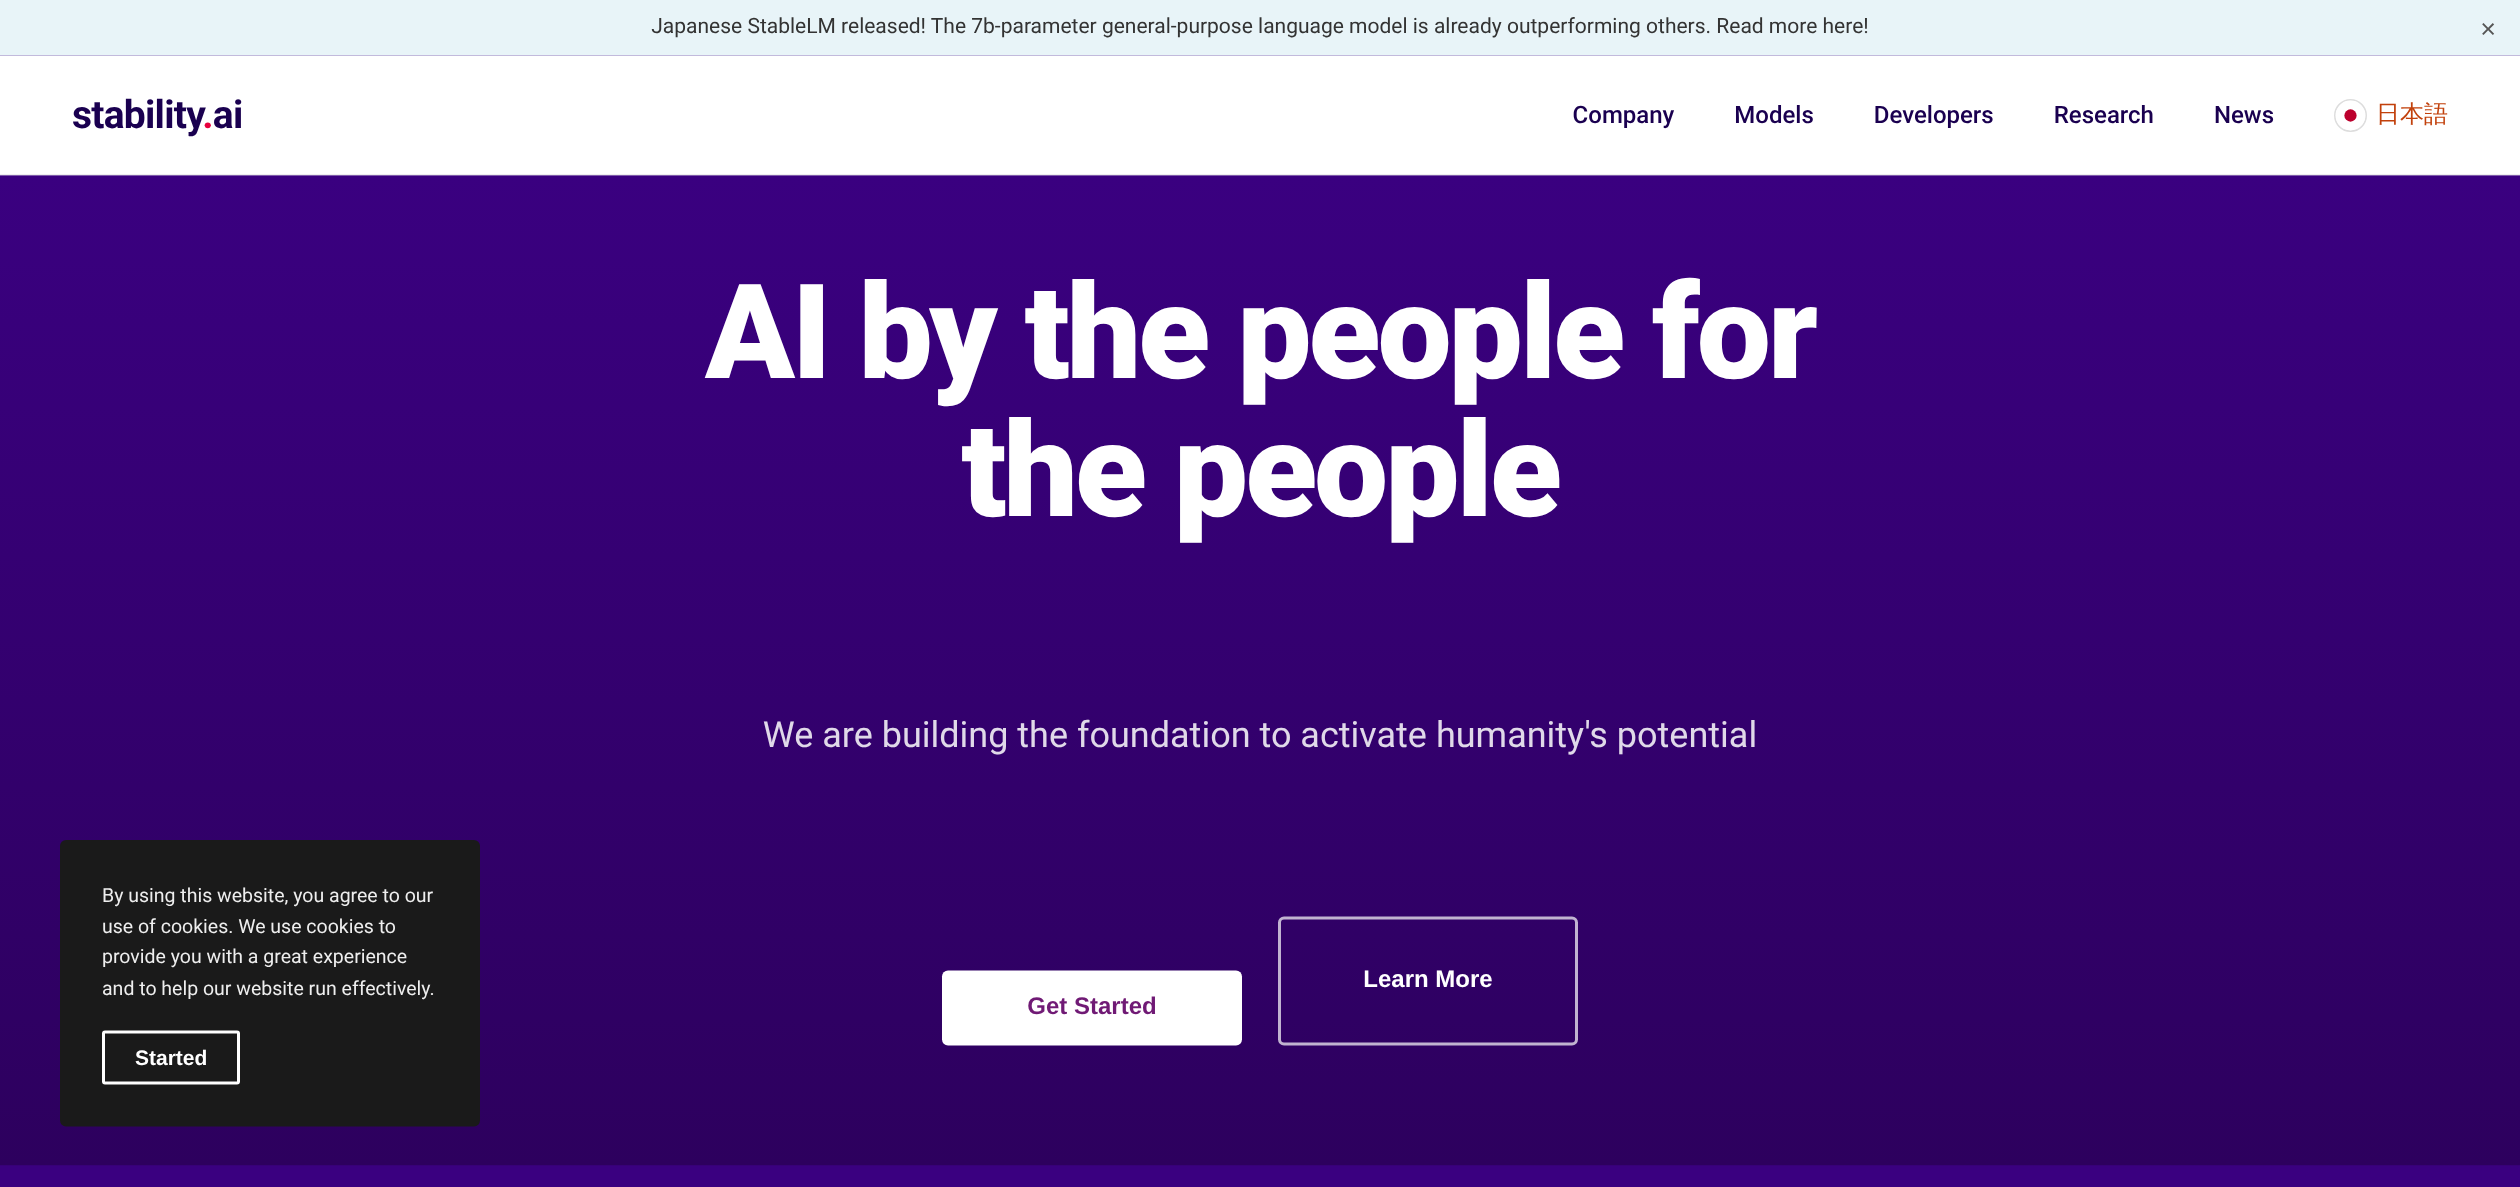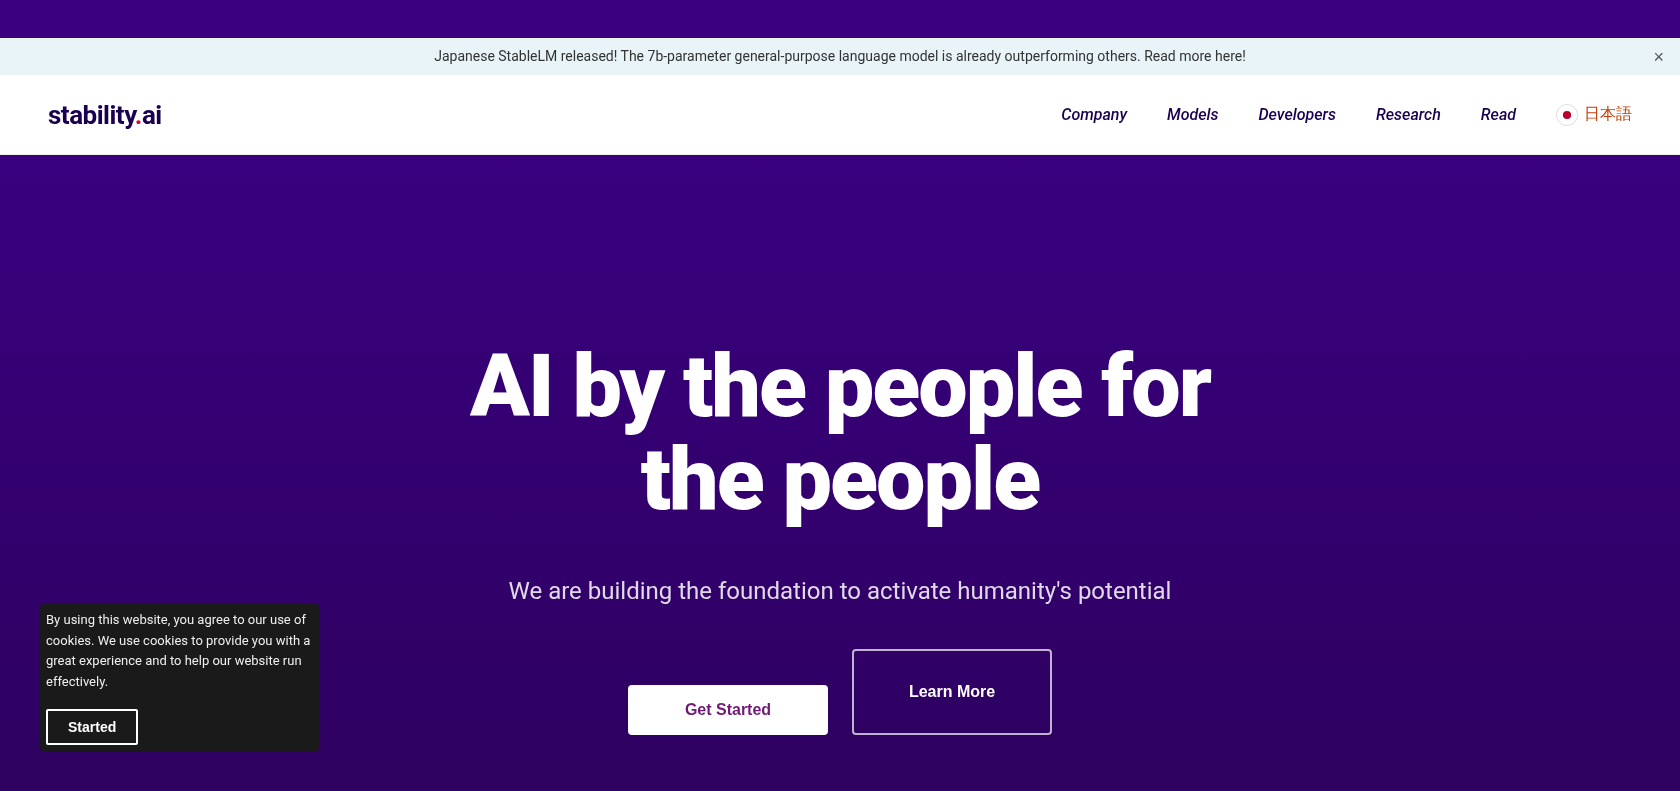--- a/index.html
+++ b/index.html
@@ -16,21 +16,20 @@
 
     
     .announcement-banner {
       background: #e8f4f8;
       text-align: center;
       padding: 8px 40px;
       position: relative;
       font-size: 14px;
       color: #333;
       line-height: 1.5;
-      margin-top: 38px;
     }
 
     .banner-close {
       position: absolute;
       right: 16px;
       top: 50%;
       transform: translateY(-50%);
       background: none;
       border: none;
       font-size: 18px;
@@ -72,21 +71,20 @@
       align-items: center;
       gap: 40px;
       list-style: none;
     }
 
     .nav-links a {
       text-decoration: none;
       color: #1a0050;
       font-size: 16px;
       font-weight: 500;
-      font-style: italic;
     }
 
     .nav-japan {
       display: flex;
       align-items: center;
       gap: 6px;
       font-size: 16px;
       font-weight: 500;
       color: #c2410c;
       cursor: pointer;
@@ -105,21 +103,21 @@
       justify-content: center;
     }
 
     
     .hero {
       background: linear-gradient(180deg, #3a0080 0%, #2d005e 100%);
       min-height: 660px;
       display: flex;
       flex-direction: column;
       align-items: center;
-      justify-content: flex-end;
+      justify-content: space-between;
       text-align: center;
       padding: 60px 40px 80px;
       position: relative;
     }
 
     .hero-title {
       font-size: 88px;
       font-weight: 900;
       color: #ffffff;
       line-height: 1.05;
@@ -168,21 +166,21 @@
       min-width: 200px;
     }
 
     
     .cookie-banner {
       position: fixed;
       bottom: 40px;
       left: 40px;
       background: #1a1a1a;
       color: #fff;
-      padding: 6px;
+      padding: 28px;
       border-radius: 4px;
       max-width: 280px;
       z-index: 1000;
     }
 
     .cookie-text {
       font-size: 13px;
       line-height: 1.6;
       color: #eee;
       margin-bottom: 16px;
@@ -221,21 +219,21 @@
     <li>
       <a href="#">Models</a>
     </li>
     <li>
       <a href="#">Developers</a>
     </li>
     <li>
       <a href="#">Research</a>
     </li>
     <li>
-      <a href="#">Read</a>
+      <a href="#">News</a>
     </li>
     <li>
       <div class="nav-japan">
         <div class="japan-flag">
           <svg width="22" height="22" viewBox="0 0 22 22">
             <circle cx="11" cy="11" r="11" fill="#ffffff"></circle>
             <circle cx="11" cy="11" r="4.5" fill="#BC002D"></circle>
           </svg>
         </div>
         <span>日本語</span>

